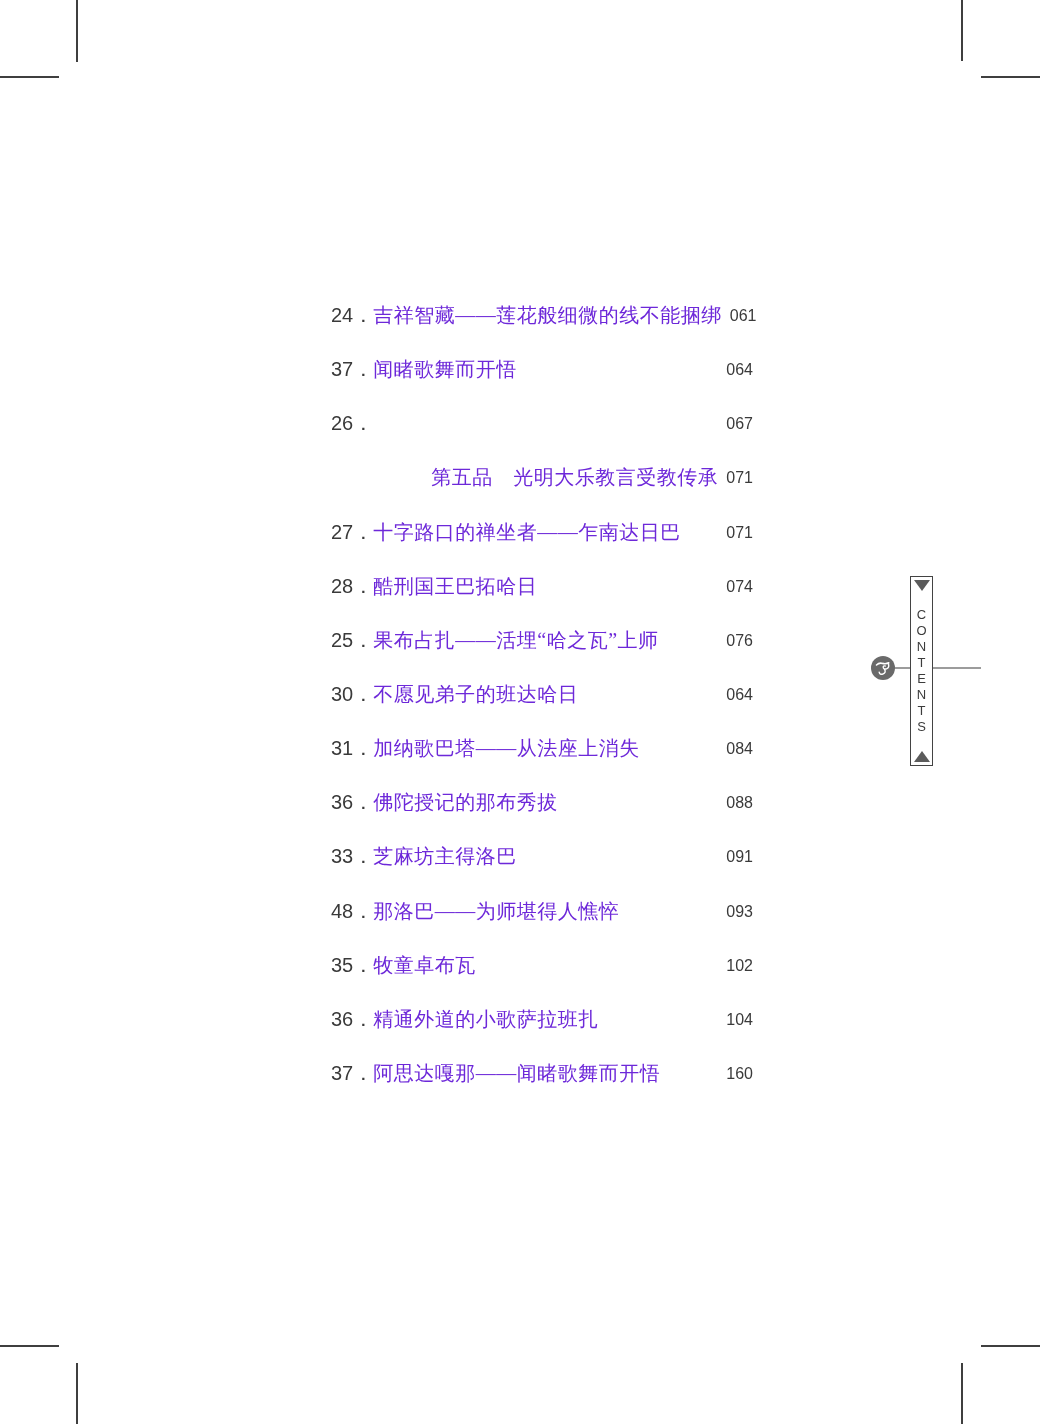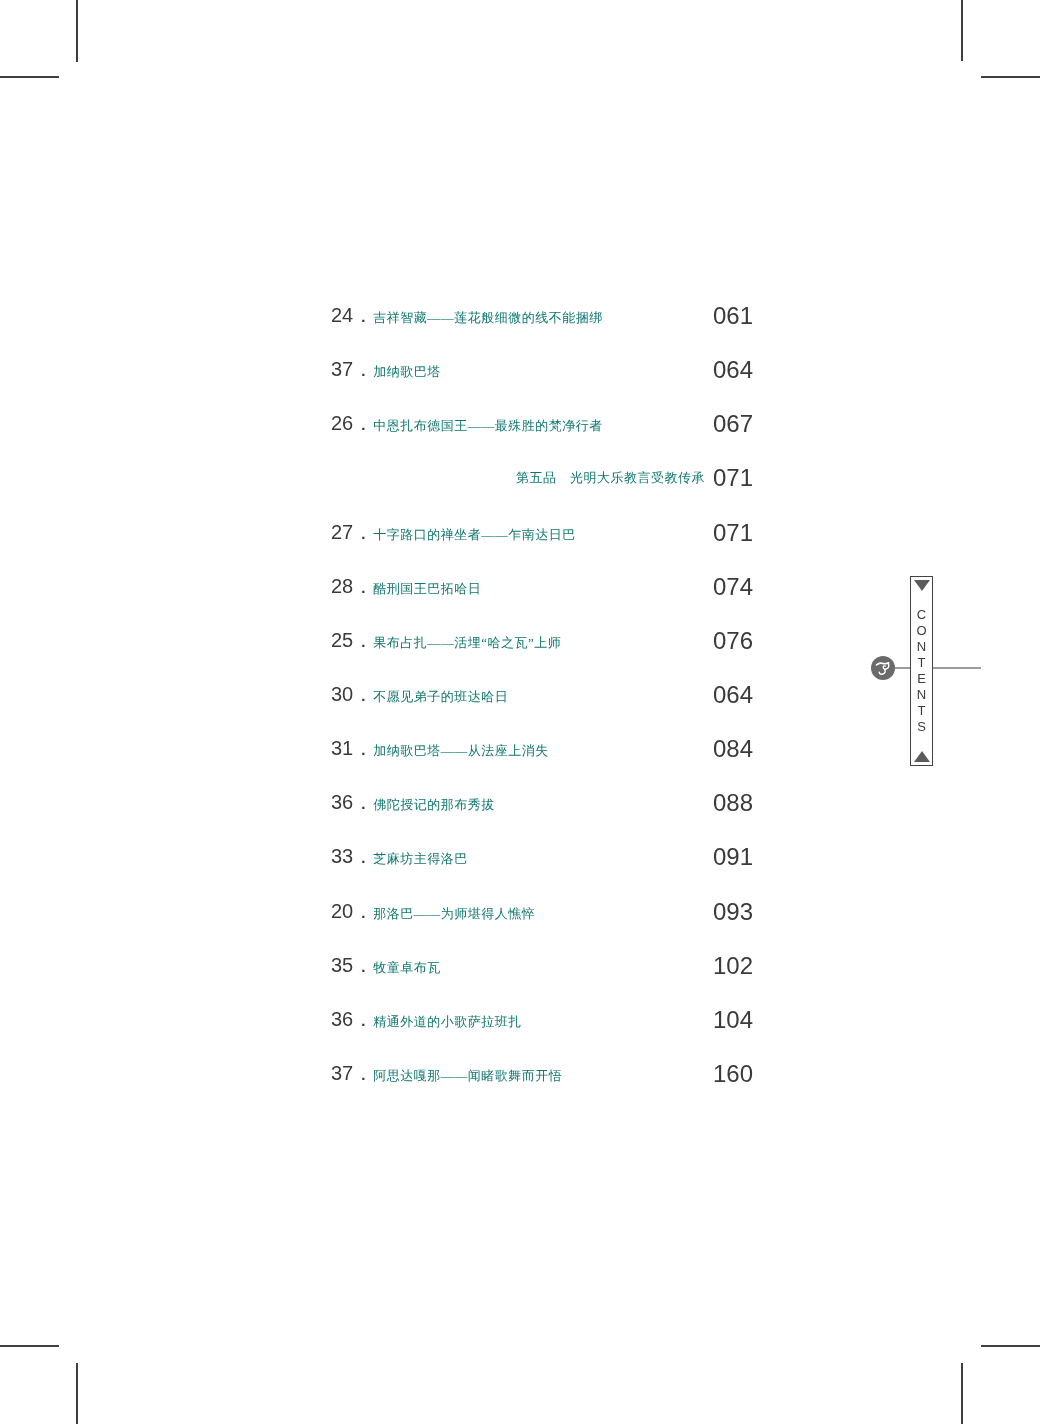--- a/index.html
+++ b/index.html
@@ -51,28 +51,28 @@
     align-items: baseline;
   }
   .entry-num {
     font-family: "Liberation Sans", "DejaVu Sans", sans-serif;
     font-size: 20px;
     line-height: 25px;
     color: #3a3a3a;
   }
   .entry-title {
     font-family: "Liberation Serif", "DejaVu Serif", serif;
-    font-size: 13px;
+    font-size: 20px;
     line-height: 25px;
-    color: #0f766e;
+    color: #6d28d9;
     letter-spacing: 0.5px;
   }
   .entry-page {
     font-family: "Liberation Sans", "DejaVu Sans", sans-serif;
-    font-size: 24px;
+    font-size: 16px;
     line-height: 25px;
     color: #3a3a3a;
     margin-left: 8px;
   }
 
   
   .side-rule {
     position: absolute;
     left: 893px;
     top: 667px;
@@ -143,28 +143,27 @@
       <div class="toc-row toc-entry">
     <span class="row-left">
       <span class="entry-num">24．</span>
       <span class="entry-title">吉祥智藏——莲花般细微的线不能捆绑</span>
     </span>
     <span class="entry-page">061</span>
   </div>
       <div class="toc-row toc-entry">
     <span class="row-left">
       <span class="entry-num">37．</span>
-      <span class="entry-title">加纳歌巴塔</span>
+      <span class="entry-title">闻睹歌舞而开悟</span>
     </span>
     <span class="entry-page">064</span>
   </div>
       <div class="toc-row toc-entry">
     <span class="row-left">
       <span class="entry-num">26．</span>
-      <span class="entry-title">中恩扎布德国王——最殊胜的梵净行者</span>
     </span>
     <span class="entry-page">067</span>
   </div>
       <div class="toc-row toc-section">
     <span class="row-left">
 
       <span class="entry-title">第五品　光明大乐教言受教传承</span>
     </span>
     <span class="entry-page">071</span>
   </div>
@@ -212,21 +211,21 @@
   </div>
       <div class="toc-row toc-entry">
     <span class="row-left">
       <span class="entry-num">33．</span>
       <span class="entry-title">芝麻坊主得洛巴</span>
     </span>
     <span class="entry-page">091</span>
   </div>
       <div class="toc-row toc-entry">
     <span class="row-left">
-      <span class="entry-num">20．</span>
+      <span class="entry-num">48．</span>
       <span class="entry-title">那洛巴——为师堪得人憔悴</span>
     </span>
     <span class="entry-page">093</span>
   </div>
       <div class="toc-row toc-entry">
     <span class="row-left">
       <span class="entry-num">35．</span>
       <span class="entry-title">牧童卓布瓦</span>
     </span>
     <span class="entry-page">102</span>

